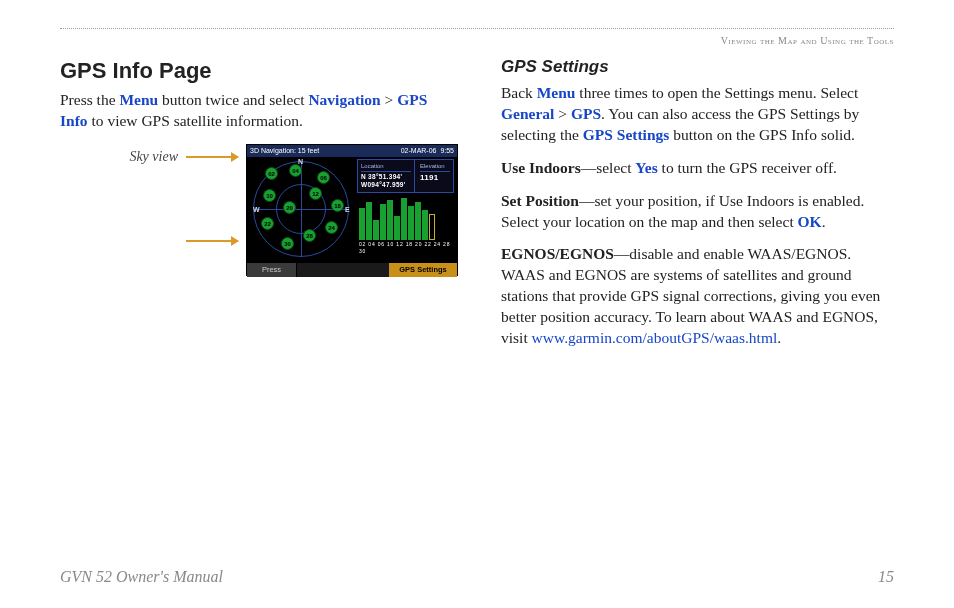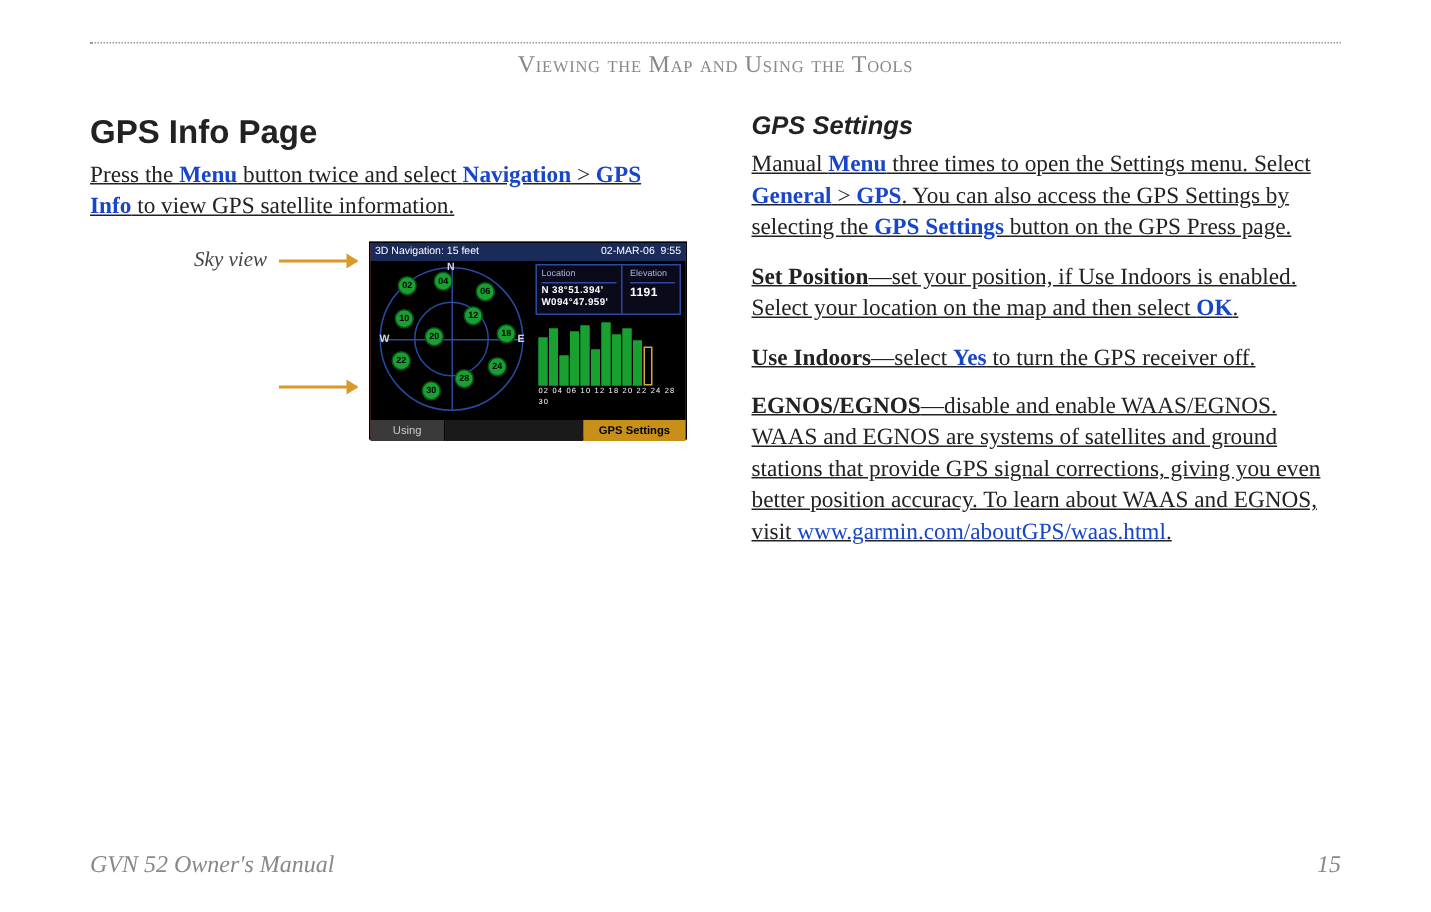--- a/index.html
+++ b/index.html
@@ -9,26 +9,26 @@
   font-family: Georgia, 'Times New Roman', serif;
   background: #fff;
   padding: 28px 60px 24px 60px;
   position: relative;
 }
 .header-line {
   border-top: 1px dotted #999;
   margin-bottom: 6px;
 }
 .breadcrumb {
-  text-align: center;
-  font-size: 16px;
+  text-align: right;
+  font-size: 10px;
   color: #888;
   font-variant: small-caps;
   letter-spacing: 0.5px;
-  margin-bottom: 20px;
+  margin-bottom: 10px;
 }
 .columns {
   display: flex;
   gap: 43px;
 }
 .col {
   flex: 1;
   font-size: 15.5px;
   line-height: 1.35;
   color: #222;
@@ -41,21 +41,21 @@
   margin-bottom: 4px;
 }
 h3 {
   font-family: Arial, Helvetica, sans-serif;
   font-weight: bold;
   font-style: italic;
   font-size: 17px;
   color: #222;
   margin-bottom: 4px;
 }
-.col p { margin-bottom: 12px; text-decoration: underline; }
+.col p { margin-bottom: 12px; }
 .link { color: #1846c8; }
 .bold { font-weight: bold; }
 .figure-wrap {
   display: flex;
   align-items: flex-start;
   gap: 8px;
   margin: 10px 0 14px 0;
 }
 .captions {
   width: 118px;
@@ -290,39 +290,39 @@
               <div class="bar" style="height:42px"></div>
               <div class="bar" style="height:34px"></div>
               <div class="bar" style="height:38px"></div>
               <div class="bar" style="height:30px"></div>
               <div class="bar hollow" style="height:26px"></div>
             </div>
             <div class="bar-nums">02 04 06 10 12 18 20 22 24 28 30</div>
           </div>
         </div>
         <div class="ss-bottom">
-          <div class="btn-back">Using</div>
+          <div class="btn-back">Press</div>
           <div class="btn-mid"></div>
           <div class="btn-settings">GPS Settings</div>
         </div>
       </div>
     </div>
 
   </div>
 
   <div class="col">
     <h3>GPS Settings</h3>
     <p>
-      <span>Manual </span><span class="link bold">Menu</span><span> three times to open the Settings menu. Select </span><span class="link bold">General</span><span> &gt; </span><span class="link bold">GPS</span><span>. You can also access the GPS Settings by selecting the </span><span class="link bold">GPS Settings</span><span> button on the GPS Press page.</span>
+      <span>Back </span><span class="link bold">Menu</span><span> three times to open the Settings menu. Select </span><span class="link bold">General</span><span> &gt; </span><span class="link bold">GPS</span><span>. You can also access the GPS Settings by selecting the </span><span class="link bold">GPS Settings</span><span> button on the GPS Info solid.</span>
+    </p>
+    <p>
+      <span class="bold">Use Indoors</span><span>—select </span><span class="link bold">Yes</span><span> to turn the GPS receiver off.</span>
     </p>
     <p>
       <span class="bold">Set Position</span><span>—set your position, if Use Indoors is enabled. Select your location on the map and then select </span><span class="link bold">OK</span><span>.</span>
-    </p>
-    <p>
-      <span class="bold">Use Indoors</span><span>—select </span><span class="link bold">Yes</span><span> to turn the GPS receiver off.</span>
     </p>
     <p>
       <span class="bold">EGNOS/EGNOS</span><span>—disable and enable WAAS/EGNOS. WAAS and EGNOS are systems of satellites and ground stations that provide GPS signal corrections, giving you even better position accuracy. To learn about WAAS and EGNOS, visit </span><span class="link">www.garmin.com/aboutGPS/waas.html</span><span>.</span>
     </p>
   </div>
 </div>
 
 <div class="footer">
   <span>GVN 52 Owner's Manual</span>
   <span>15</span>

